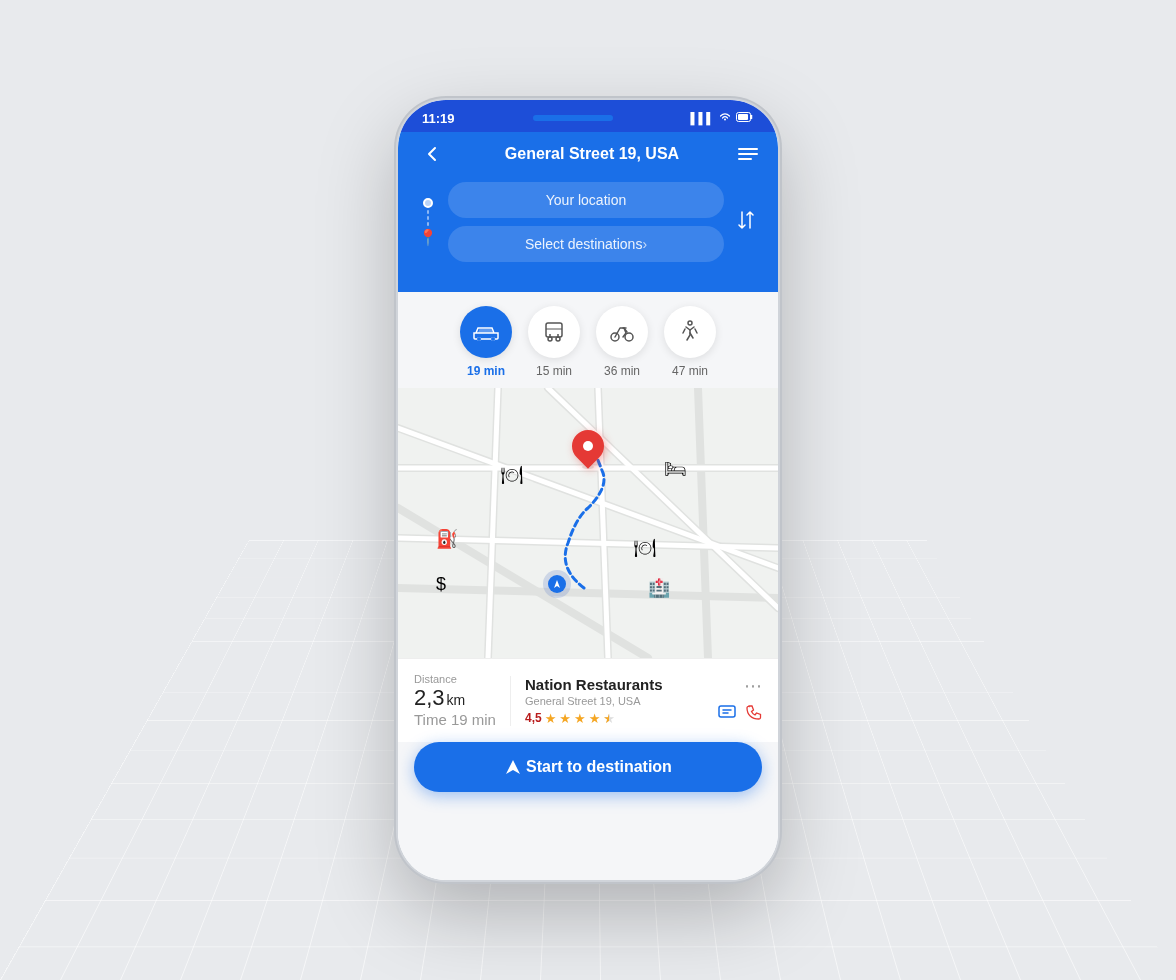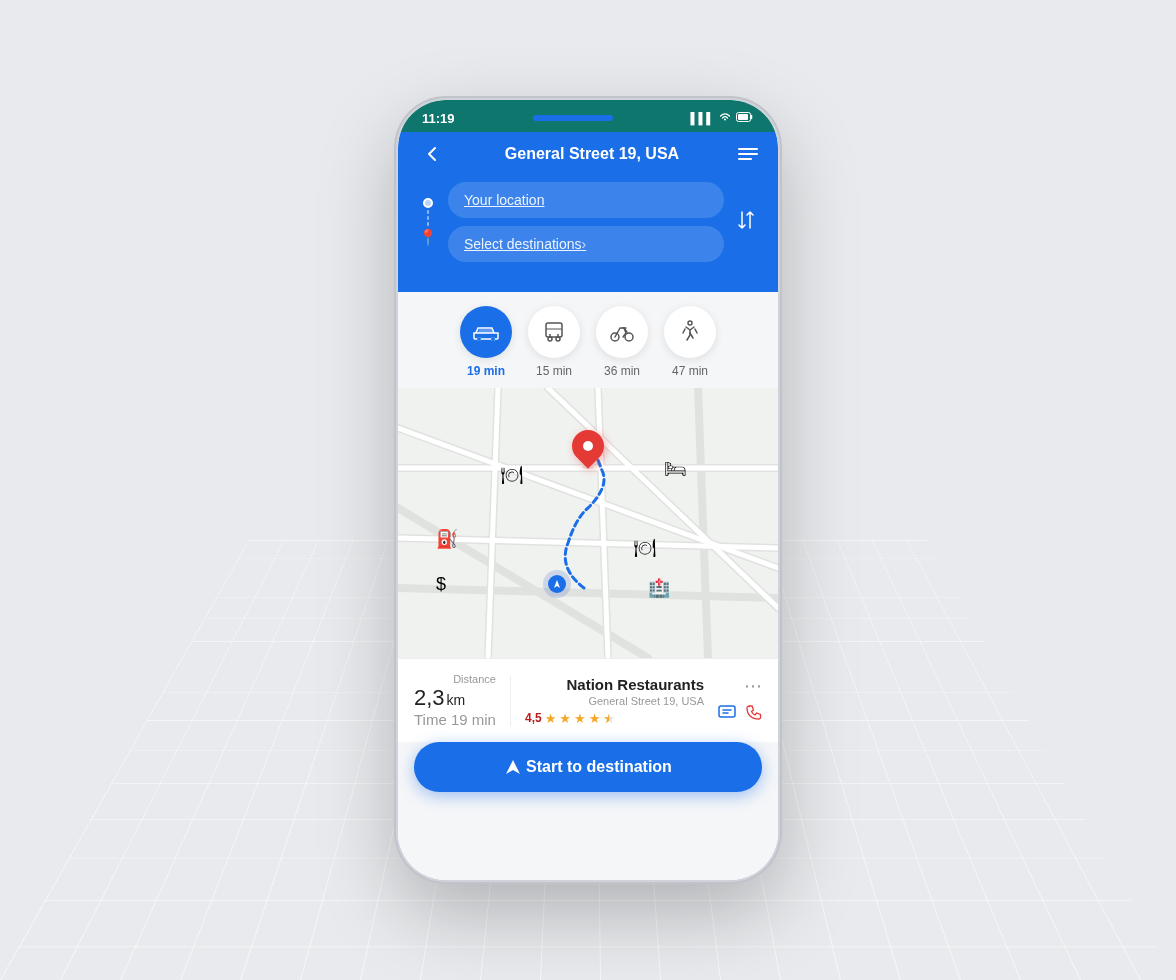--- a/index.html
+++ b/index.html
@@ -47,21 +47,21 @@
     .phone-screen {
       position: absolute;
       top: 0; left: 0; right: 0; bottom: 0;
       border-radius: 46px;
       overflow: hidden;
       background: #f5f6f8;
     }
 
     
     .status-bar {
-      background: #0f766e;
+      background: #1d4ed8;
       display: flex;
       align-items: center;
       justify-content: space-between;
       padding: 8px 24px 4px;
       height: 32px;
     }
     .status-time {
       color: white;
       font-size: 13px;
       font-weight: 600;
@@ -160,22 +160,21 @@
       gap: 8px;
     }
     .input-field {
       background: rgba(255,255,255,0.15);
       border-radius: 24px;
       padding: 10px 16px;
       color: rgba(255,255,255,0.9);
       font-size: 14px;
       display: flex;
       align-items: center;
-      justify-content: flex-start;
-      text-decoration: underline;
+      justify-content: center;
     }
     .input-field.destination {
       background: rgba(255,255,255,0.15);
     }
     .swap-btn {
       color: white;
       font-size: 18px;
       cursor: pointer;
       padding: 4px;
     }
@@ -244,21 +243,20 @@
     }
 
     
     .info-card {
       background: white;
       padding: 14px 16px;
       border-top: 1px solid #eee;
       display: flex;
       align-items: center;
       gap: 14px;
-      text-align: right;
     }
     .distance-col {
       min-width: 70px;
     }
     .dist-label {
       font-size: 11px;
       color: #999;
     }
     .dist-value {
       font-size: 22px;

